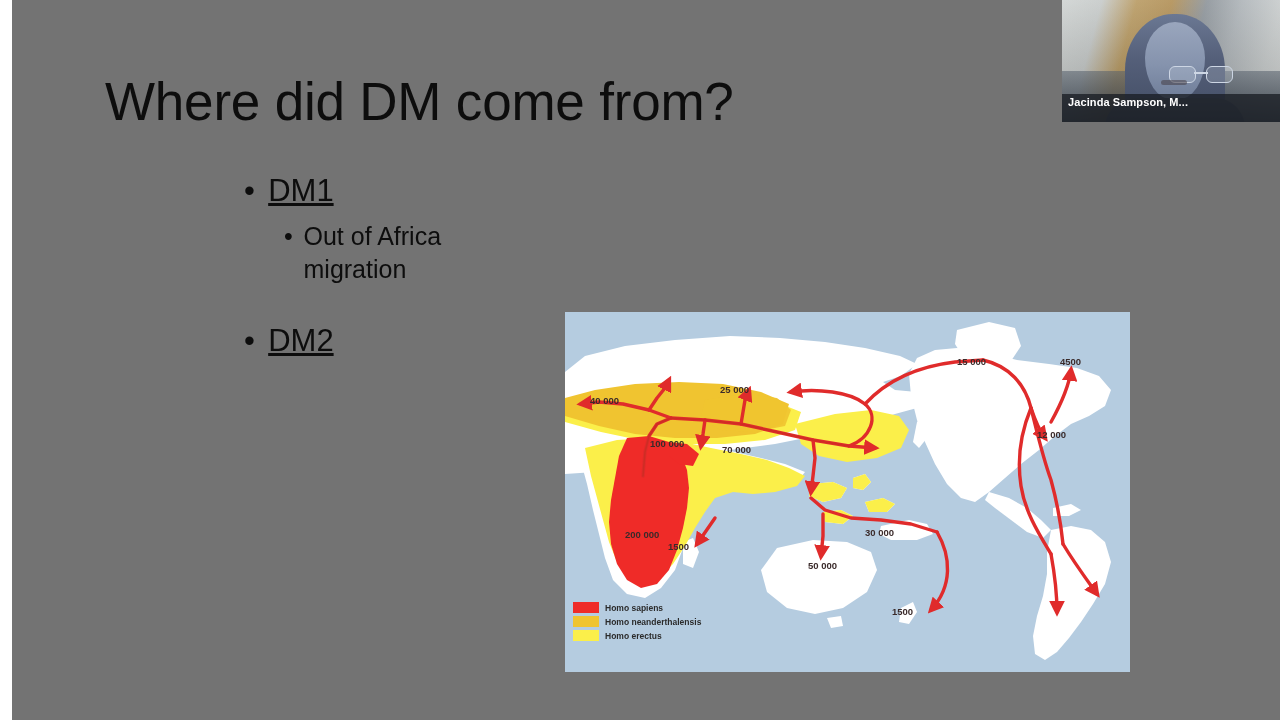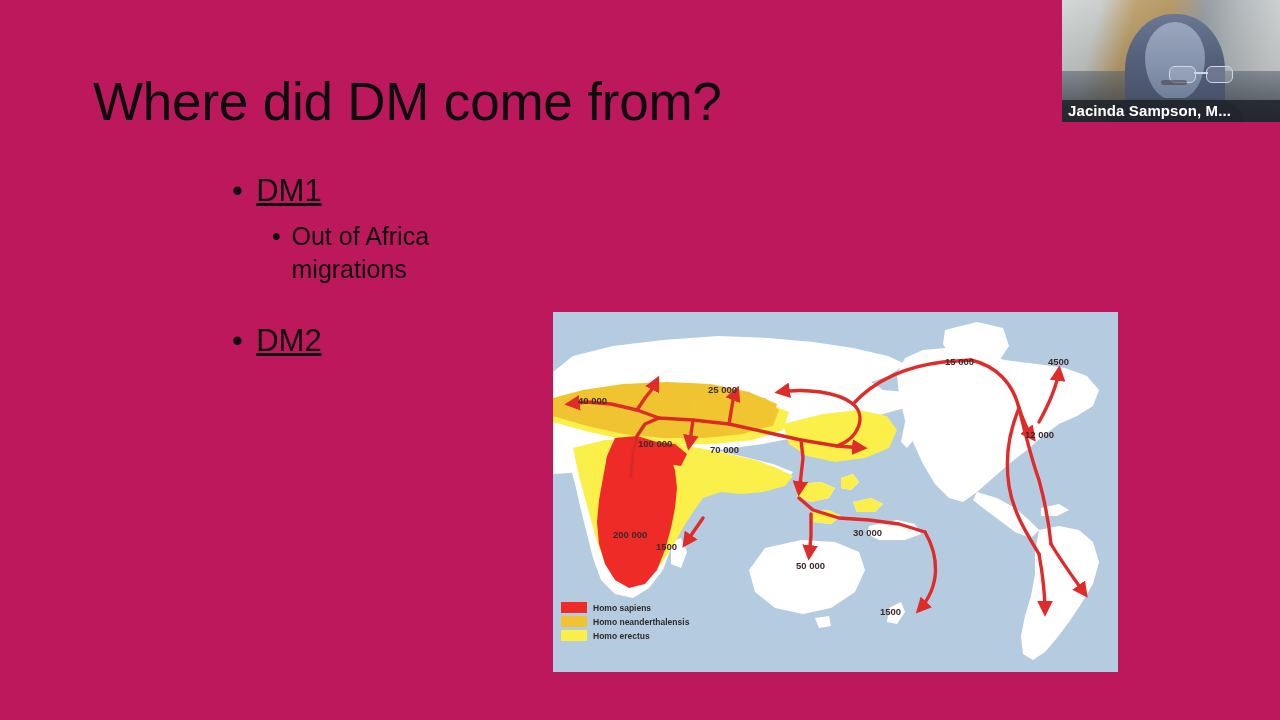--- a/index.html
+++ b/index.html
@@ -13,21 +13,22 @@
     position: relative;
     overflow: hidden;
     font-family: "Liberation Sans", sans-serif;
     color: #111111;
   }
 
   
   #slide {
     position: absolute;
     inset: 0;
-    background: #be185d;
+    background: #737373;
+    margin-left: 12px;
   }
 
   #slide-title {
     position: absolute;
     left: 93px;
     top: 72px;
     font-size: 53px;
     font-weight: 400;
     letter-spacing: -0.2px;
     color: #0d0d0d;
@@ -166,43 +167,43 @@
     position: absolute;
     left: 42px; top: 74px;
     width: 26px; height: 5px;
     background: rgba(70,62,70,0.55);
     border-radius: 4px;
   }
   #webcam-namebar {
     position: absolute;
     left: 0; bottom: 0;
     width: 100%;
-    padding: 2px 0 3px 6px;
+    padding: 2px 0 14px 6px;
     box-sizing: border-box;
     background: rgba(26,30,36,0.78);
     color: #ffffff;
-    font-size: 15px;
+    font-size: 11px;
     font-weight: 600;
     letter-spacing: 0.1px;
     white-space: nowrap;
     overflow: hidden;
   }
 </style>
 </head>
 <body>
 
 <div id="slide">
 
   <div id="slide-title">Where did DM come from?</div>
 
   <div class="bullet-l1" id="bullet-dm1">
     <span class="dot">•</span><span>DM1</span>
   </div>
   <div class="bullet-l2" id="bullet-dm1-sub">
-    <span class="dot">•</span><span class="txt" style="width:175px;">Out of Africa migrations</span>
+    <span class="dot">•</span><span class="txt" style="width:175px;">Out of Africa migration</span>
   </div>
 
   <div class="bullet-l1" id="bullet-dm2">
     <span class="dot">•</span><span>DM2</span>
   </div>
 
   <div id="map-figure">
     <svg id="map-svg" viewBox="0 0 565 360" xmlns="http://www.w3.org/2000/svg">
       <defs>
         <marker id="ah" viewBox="0 0 10 10" refX="7" refY="5" markerWidth="4.6" markerHeight="4.6" orient="auto-start-reverse">

